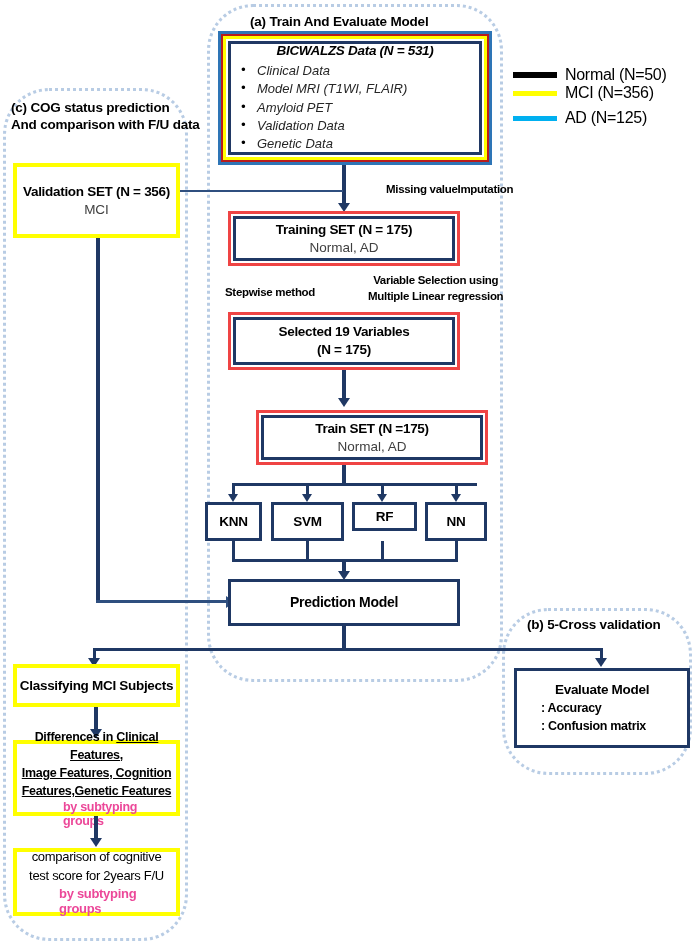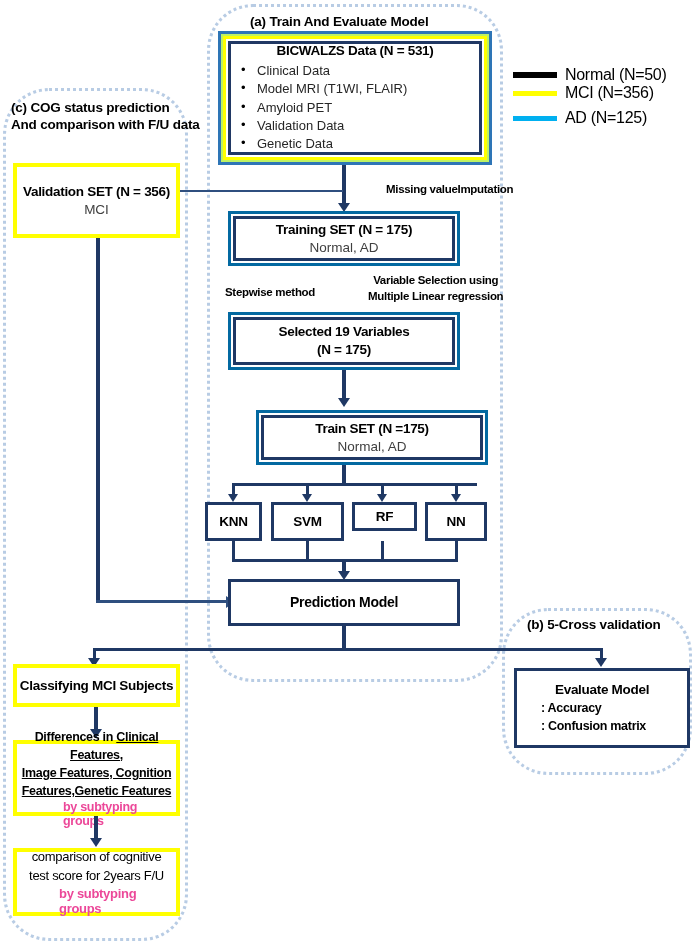--- a/index.html
+++ b/index.html
@@ -31,41 +31,42 @@
     font-size: 13.5px;
     color: #000000;
     line-height: 1.25;
     letter-spacing: -0.2px;
     white-space: nowrap;
   }
   
   .box-triple {
     border: 3px solid #2e75b6;
     padding: 2px;
-    background: #bef264;
+    background: #b91c1c;
+    font-style: italic;
   }
   .box-triple > .mid {
     border: 3px solid #ffff00;
     padding: 2px;
     height: 100%;
     box-sizing: border-box;
     background: #ffffff;
   }
   .box-triple > .mid > .inner {
     border: 3px solid #203864;
     height: 100%;
     box-sizing: border-box;
     background: #ffffff;
     display: flex;
     flex-direction: column;
     justify-content: center;
   }
   
   .box-double {
-    border: 3px solid #0369a1;
+    border: 3px solid #ef4444;
     padding: 2px;
     background: #ffffff;
   }
   .box-double > .inner {
     border: 3px solid #1f3864;
     height: 100%;
     box-sizing: border-box;
     background: #ffffff;
     display: flex;
     flex-direction: column;

